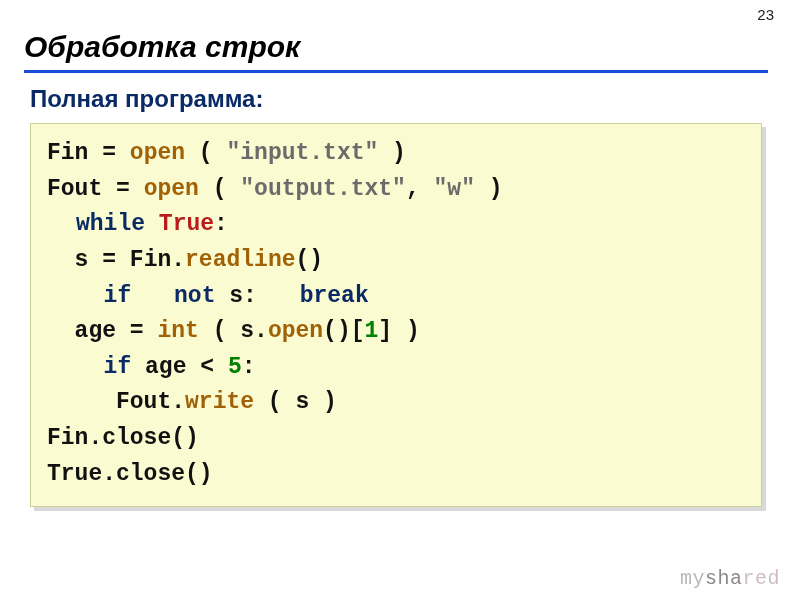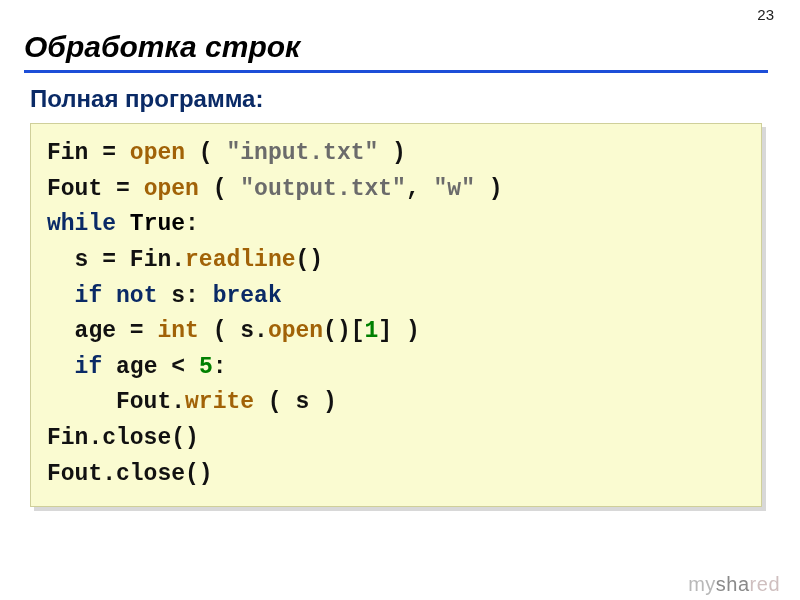--- a/index.html
+++ b/index.html
@@ -51,30 +51,30 @@
     padding: 12px 16px 14px 16px;
     font-family: "Courier New", Courier, monospace;
     font-size: 23px;
     font-weight: 700;
     line-height: 1.55;
     white-space: pre;
     color: #111;
   }
   .tok-fn    { color: #a16207; } 
   .tok-str   { color: #6b6b6b; font-weight: 700; } 
-  .tok-kw    { color: #0a2a66; } 
-  .tok-const { color: #000000; text-align: right; } 
+  .tok-kw    { color: #0a2a66; margin-left: 29px; } 
+  .tok-const { color: #b91c1c; text-align: right; } 
   .tok-num   { color: #008000; } 
   .tok-txt   { color: #111; }
 
   .watermark {
     position: absolute;
     right: 12px;
-    bottom: 4px;
-    font-family: Liberation Sans, sans-serif;
+    bottom: 10px;
+    font-family: Liberation Mono, monospace;
     font-size: 20px;
     letter-spacing: 0.5px;
   }
   .watermark .my  { color: #b8b8b8; font-weight: 400; }
   .watermark .sha { color: #8a8a8a; font-weight: 400; }
   .watermark .red { color: #cfbfbf; font-weight: 400; }
 </style>
 </head>
 <body>
 
@@ -90,19 +90,19 @@
 
   <div class="code-box"><span><span class="tok-txt">Fin</span><span class="tok-txt"> = </span><span class="tok-fn">open</span><span class="tok-txt"> ( </span><span class="tok-str">"input.txt"</span><span class="tok-txt"> )</span></span>
 <span><span class="tok-txt">Fout</span><span class="tok-txt"> = </span><span class="tok-fn">open</span><span class="tok-txt"> ( </span><span class="tok-str">"output.txt"</span><span class="tok-txt">, </span><span class="tok-str">"w"</span><span class="tok-txt"> )</span></span>
 <span><span class="tok-kw">while</span><span> </span><span class="tok-const">True</span><span class="tok-txt">:</span></span>
 <span><span>  </span><span class="tok-txt">s</span><span class="tok-txt"> = </span><span class="tok-txt">Fin.</span><span class="tok-fn">readline</span><span class="tok-txt">()</span></span>
 <span><span>  </span><span class="tok-kw">if</span><span> </span><span class="tok-kw">not</span><span> </span><span class="tok-txt">s: </span><span class="tok-kw">break</span></span>
 <span><span>  </span><span class="tok-txt">age</span><span class="tok-txt"> = </span><span class="tok-fn">int</span><span class="tok-txt"> ( s.</span><span class="tok-fn">open</span><span class="tok-txt">()[</span><span class="tok-num">1</span><span class="tok-txt">] )</span></span>
 <span><span>  </span><span class="tok-kw">if</span><span> </span><span class="tok-txt">age</span><span class="tok-txt"> &lt; </span><span class="tok-num">5</span><span class="tok-txt">:</span></span>
 <span><span>     </span><span class="tok-txt">Fout.</span><span class="tok-fn">write</span><span class="tok-txt"> ( s )</span></span>
 <span><span class="tok-txt">Fin.close()</span></span>
-<span><span class="tok-txt">Fout.close()</span></span></div>
+<span><span class="tok-txt">True.close()</span></span></div>
 
   <div class="watermark">
     <span class="my">my</span><span class="sha">sha</span><span class="red">red</span>
   </div>
 
 </div>
 
 </body></html>

